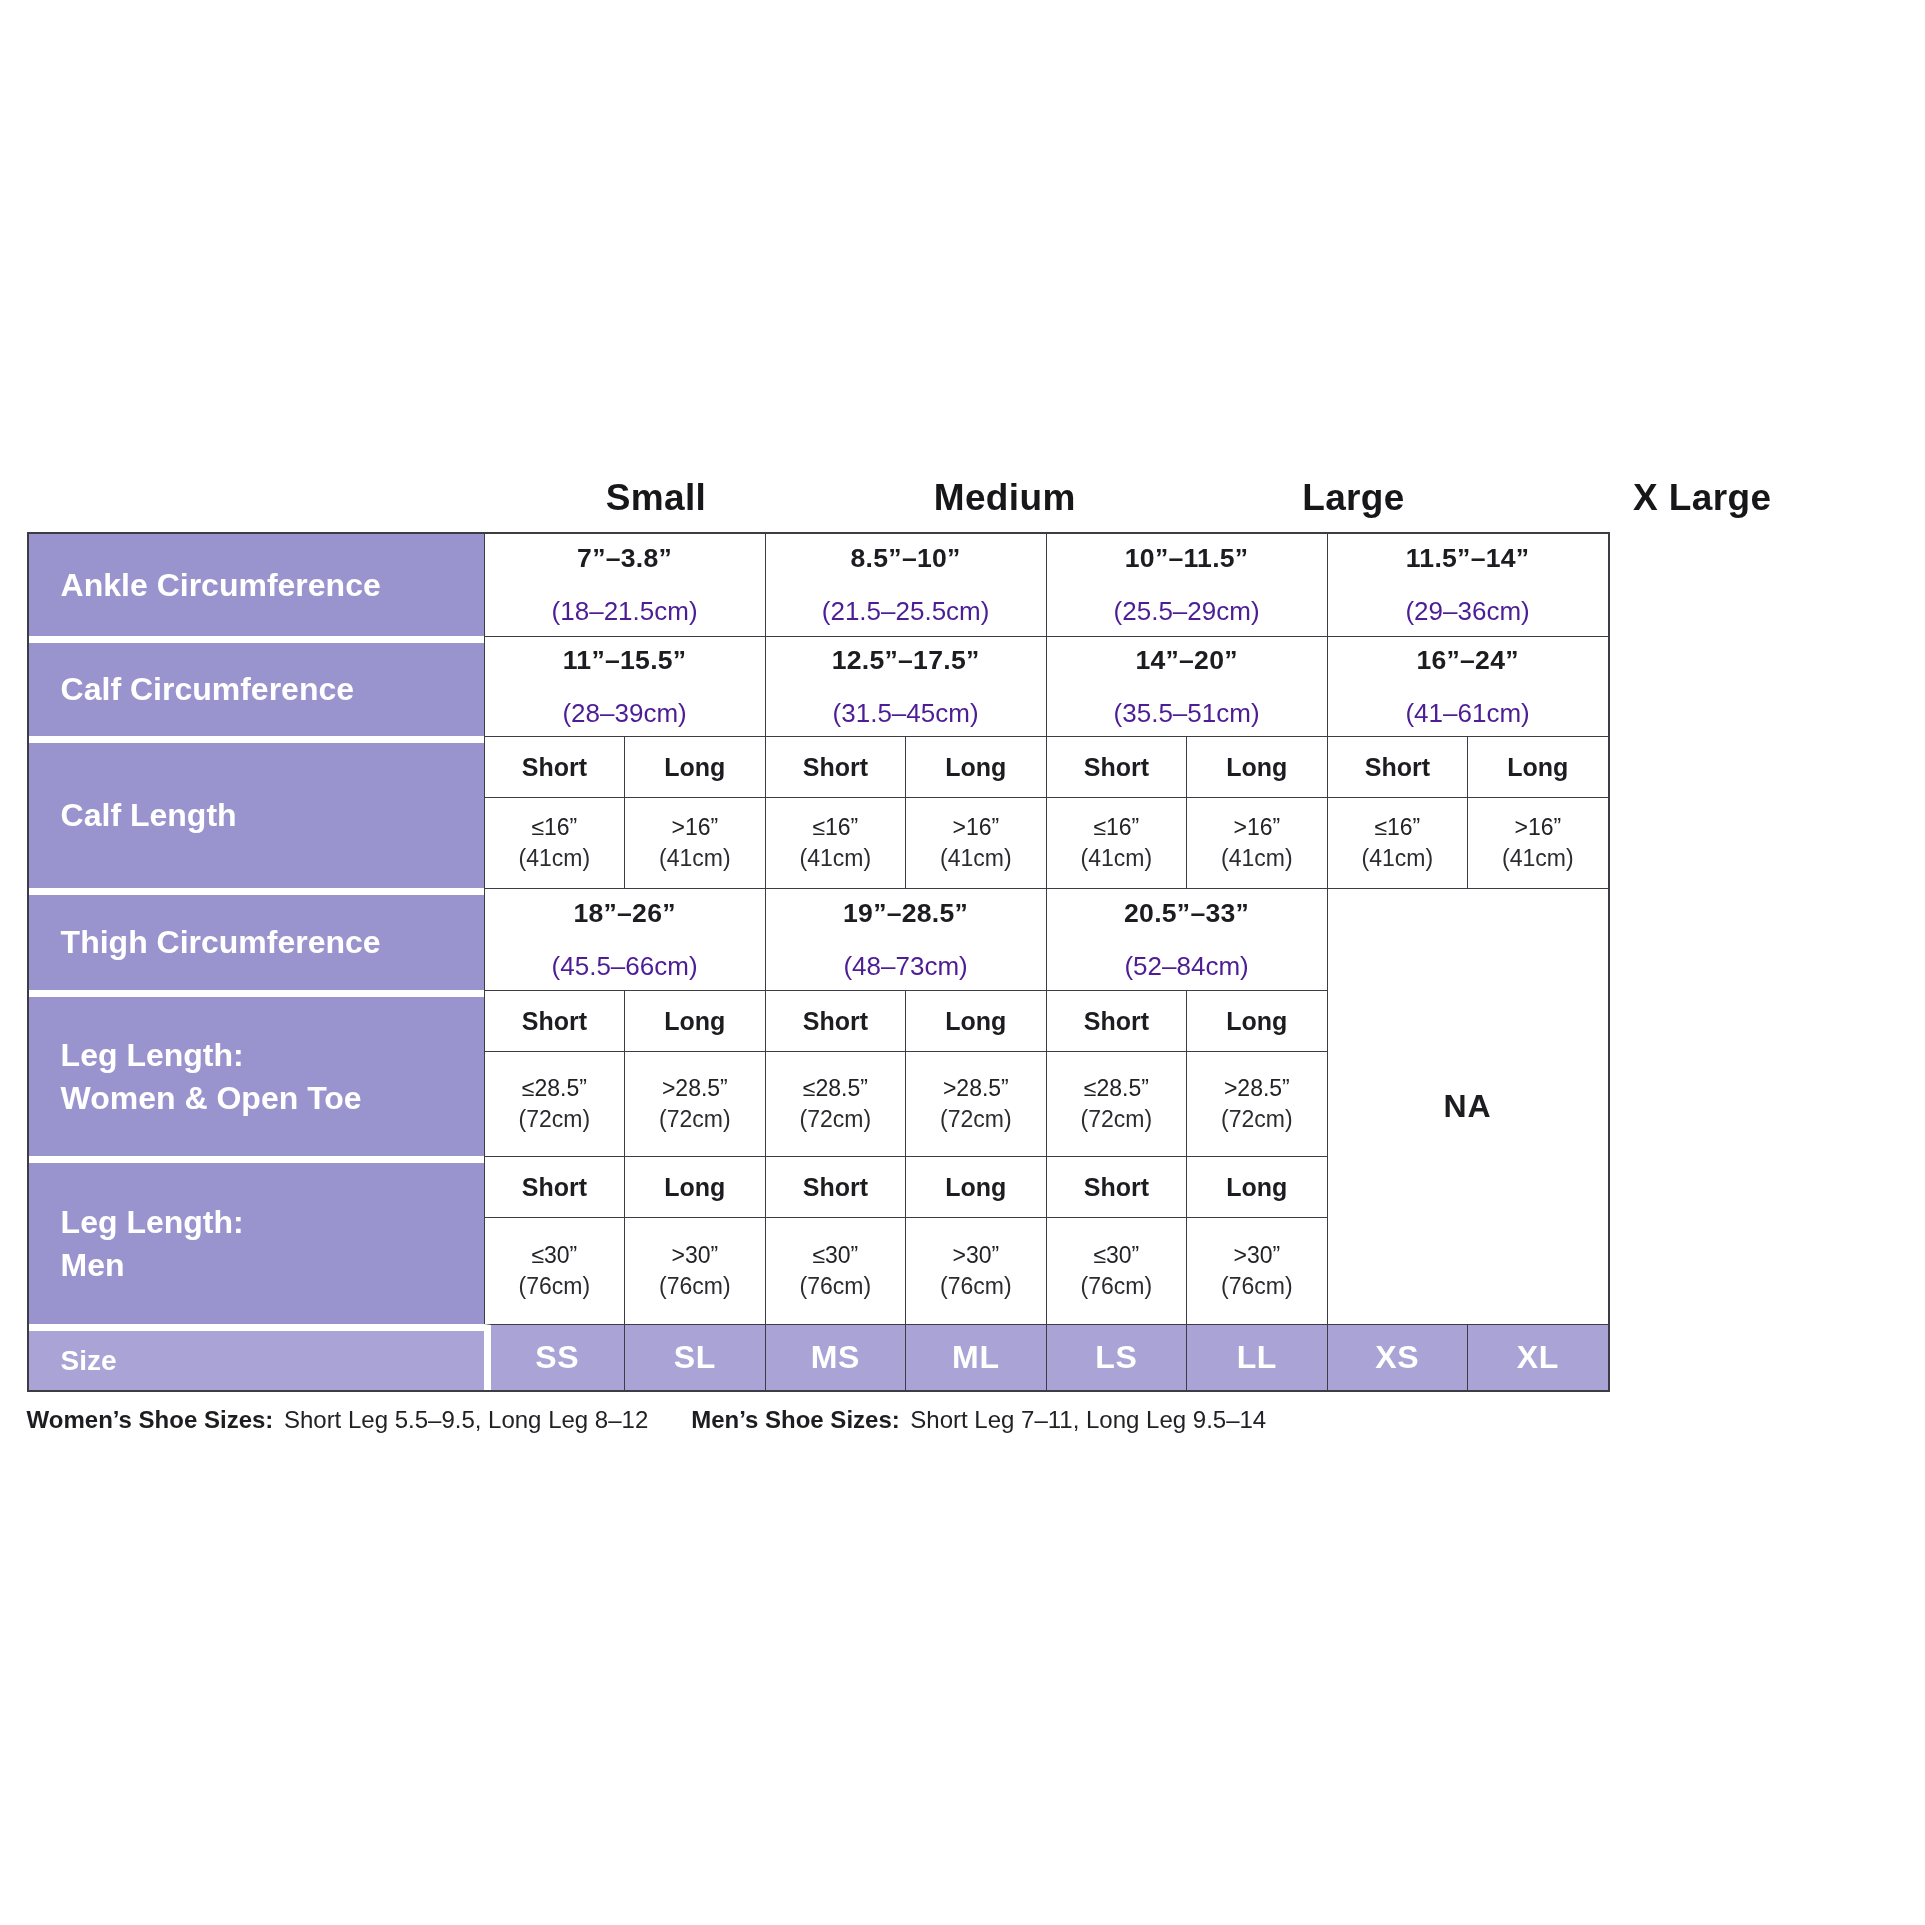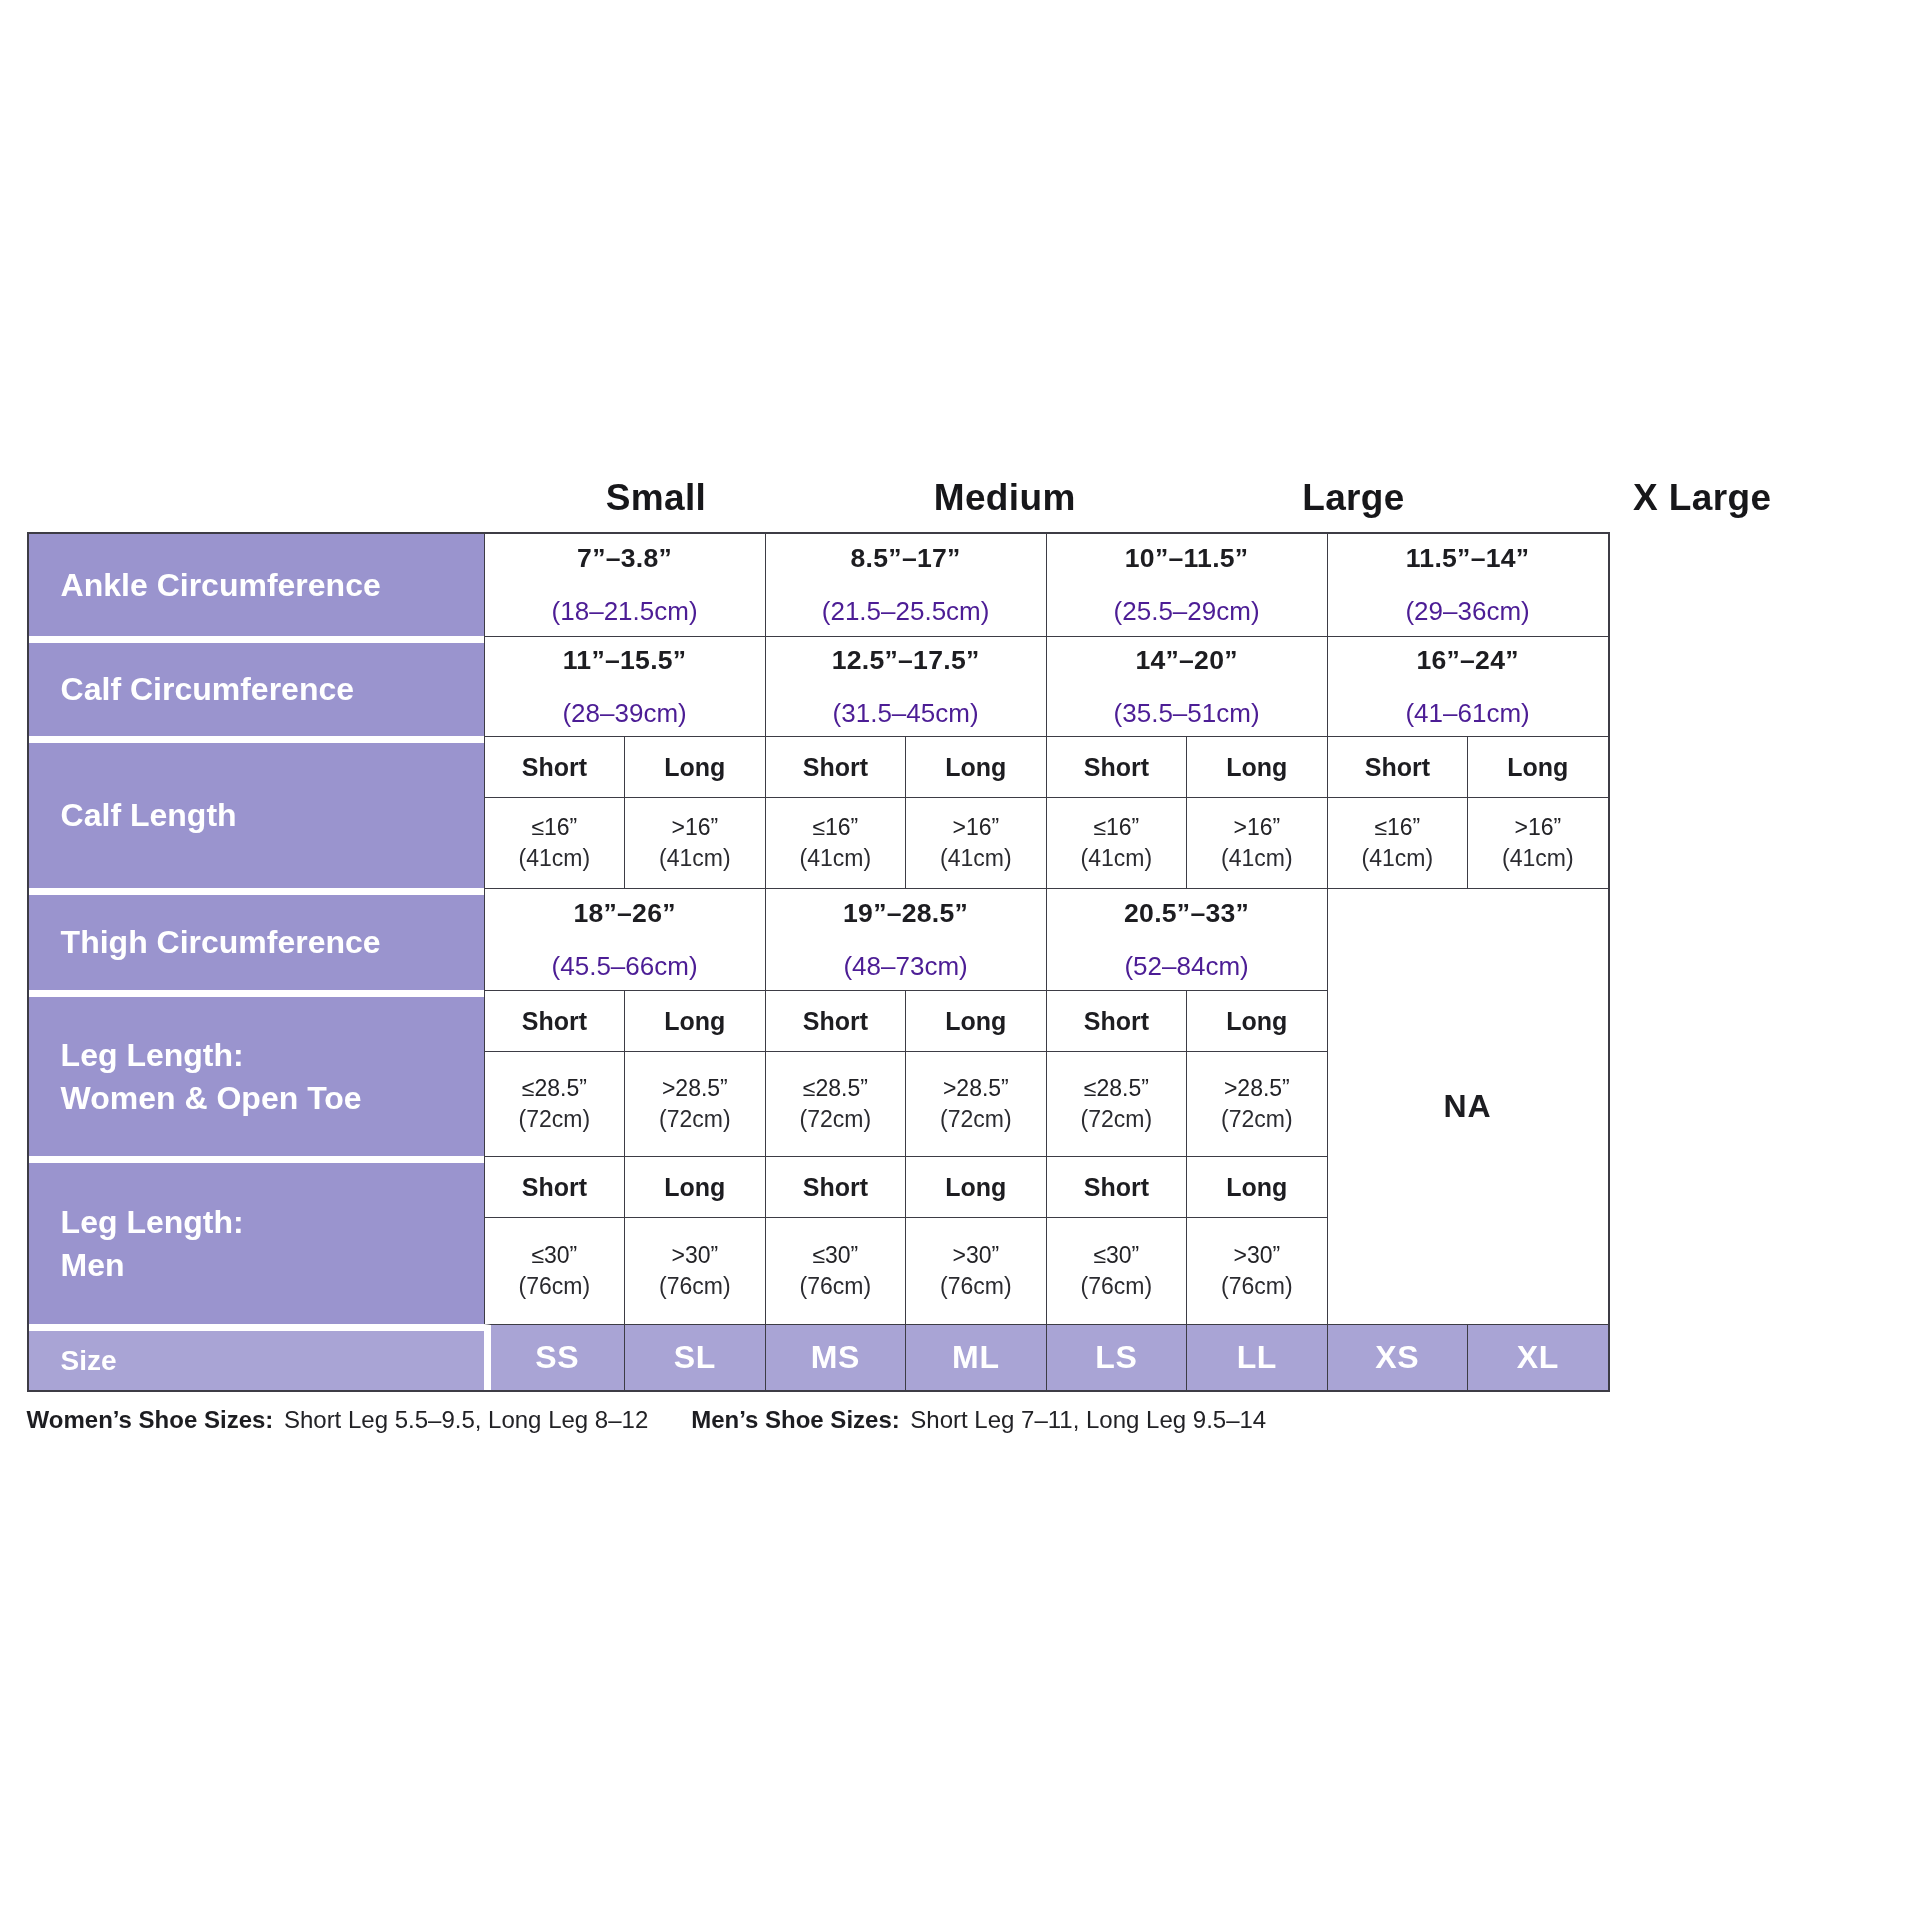--- a/index.html
+++ b/index.html
@@ -75,21 +75,21 @@
   <div class="tbl">
 
     <div class="lbl" style="grid-area:1/1">
       <span>Ankle Circumference</span>
     </div>
     <div class="c bl" style="grid-area:1/2/2/4">
       <span class="v1">7”–3.8”</span>
       <span class="v2">(18–21.5cm)</span>
     </div>
     <div class="c bl" style="grid-area:1/4/2/6">
-      <span class="v1">8.5”–17”</span>
+      <span class="v1">8.5”–10”</span>
       <span class="v2">(21.5–25.5cm)</span>
     </div>
     <div class="c bl" style="grid-area:1/6/2/8">
       <span class="v1">10”–11.5”</span>
       <span class="v2">(25.5–29cm)</span>
     </div>
     <div class="c bl" style="grid-area:1/8/2/10">
       <span class="v1">11.5”–14”</span>
       <span class="v2">(29–36cm)</span>
     </div>

